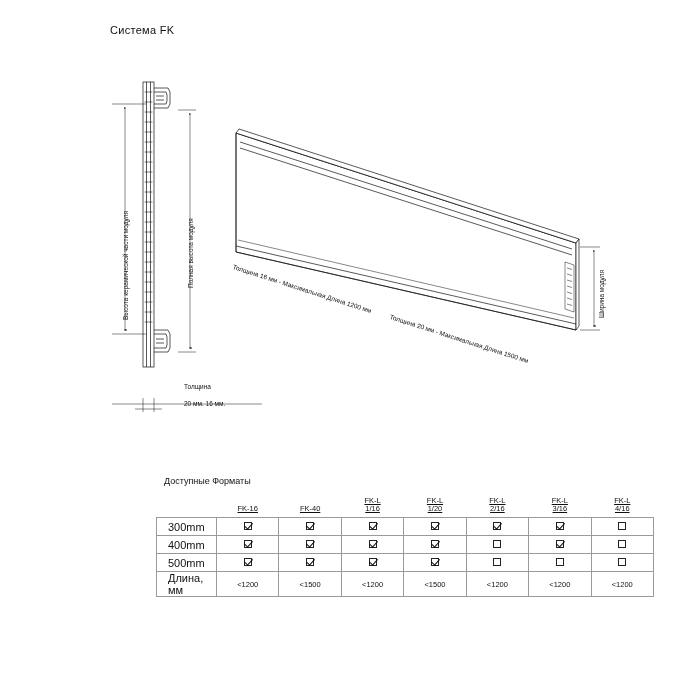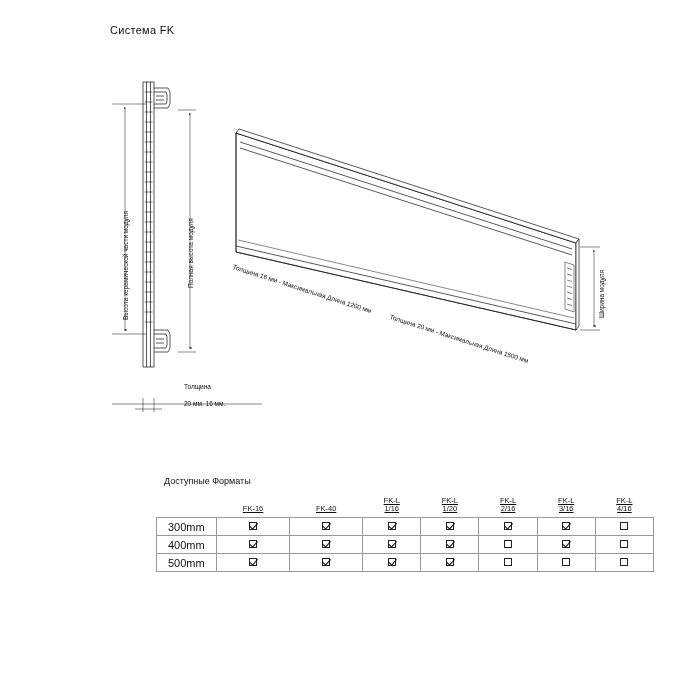--- a/index.html
+++ b/index.html
@@ -320,18 +320,28 @@
           <td><span class="chk on"></span></td>
           <td><span class="chk on"></span></td>
           <td><span class="chk on"></span></td>
           <td><span class="chk on"></span></td>
           <td><span class="chk"></span></td>
           <td><span class="chk"></span></td>
           <td><span class="chk"></span></td>
         </tr>
 
 
+        <tr>
+          <td class="rowhead">Длина, мм</td>
+          <td>&lt;1200</td>
+          <td>&lt;1500</td>
+          <td>&lt;1200</td>
+          <td>&lt;1500</td>
+          <td>&lt;1200</td>
+          <td>&lt;1200</td>
+          <td>&lt;1200</td>
+        </tr>
 
       </tbody>
     </table>
   </div>
 
 </div>
 
 </body></html>

